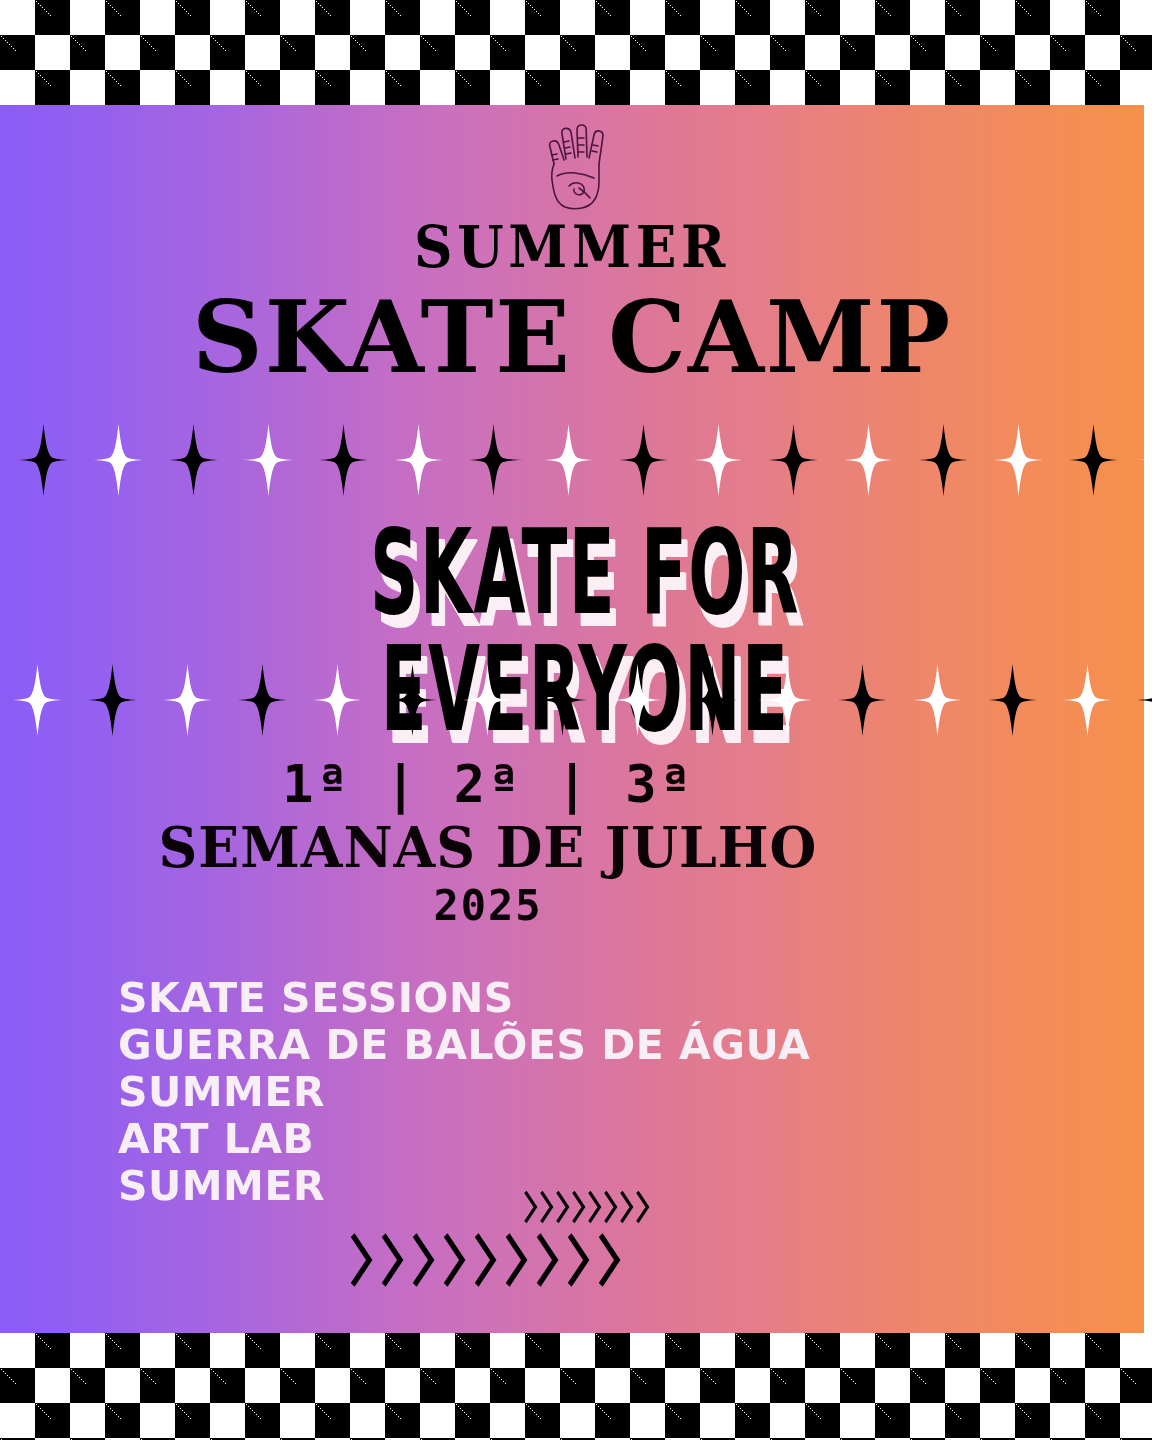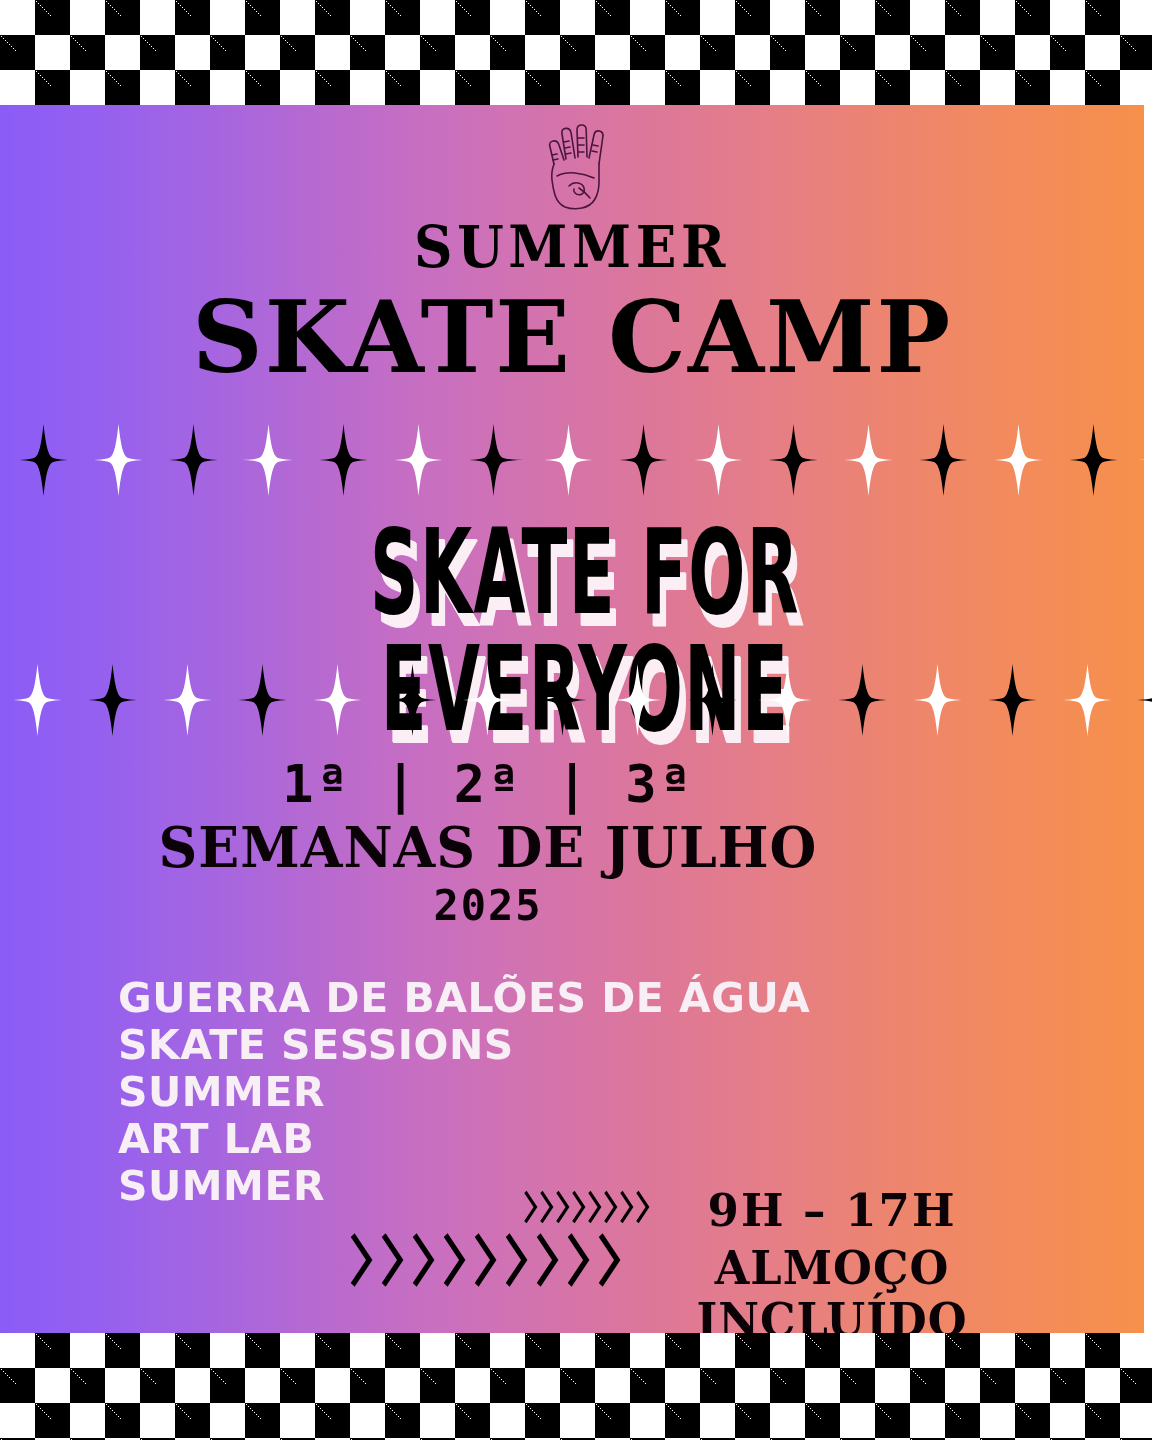--- a/index.html
+++ b/index.html
@@ -451,22 +451,22 @@
     </div>
 
   <div class="dates">
     <span class="weeks-line">1ª | 2ª | 3ª</span>
     <span class="month-line">SEMANAS DE JULHO</span>
     <span class="year-line">2025</span>
   </div>
 
   <div class="activities">
     <ul>
+      <li>SKATE SESSIONS</li>
       <li>GUERRA DE BALÕES DE ÁGUA</li>
-      <li>SKATE SESSIONS</li>
       <li>SUMMER</li>
       <li>ART LAB</li>
       <li>SUMMER</li>
     </ul>
   </div>
 
   <div class="arrows-small">
       <span class="chev-s">
         <svg viewBox="0 0 20 44" aria-hidden="true">
           <path fill="#000000" d="M3 1 L17 22 L3 43 L0 40 L12 22 L0 4 Z"></path>
@@ -549,20 +549,16 @@
           <path fill="#000000" d="M3 1 L17 22 L3 43 L0 40 L12 22 L0 4 Z"></path>
         </svg>
       </span>
       <span class="chev-l">
         <svg viewBox="0 0 20 44" aria-hidden="true">
           <path fill="#000000" d="M3 1 L17 22 L3 43 L0 40 L12 22 L0 4 Z"></path>
         </svg>
       </span>
     </div>
 
-  <div class="info-block">
-    <span class="hours-line">9H – 17H</span>
-    <span class="lunch-line">ALMOÇO INCLUÍDO</span>
-  </div>
 
   <div class="checker checker-bottom"></div>
 
 </div>
 
 </body></html>

